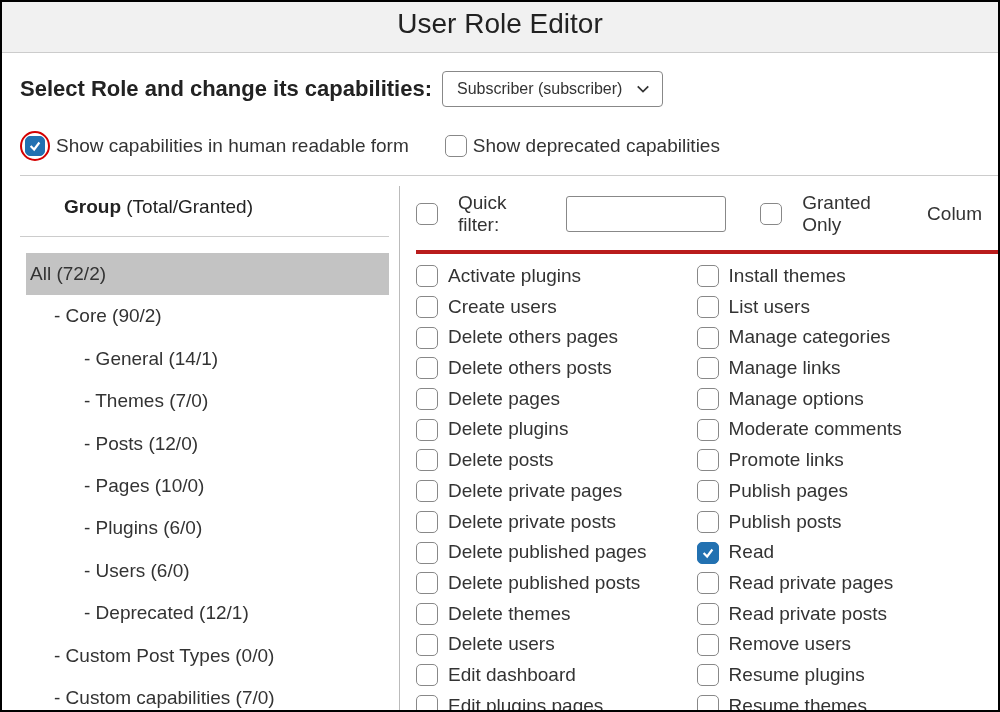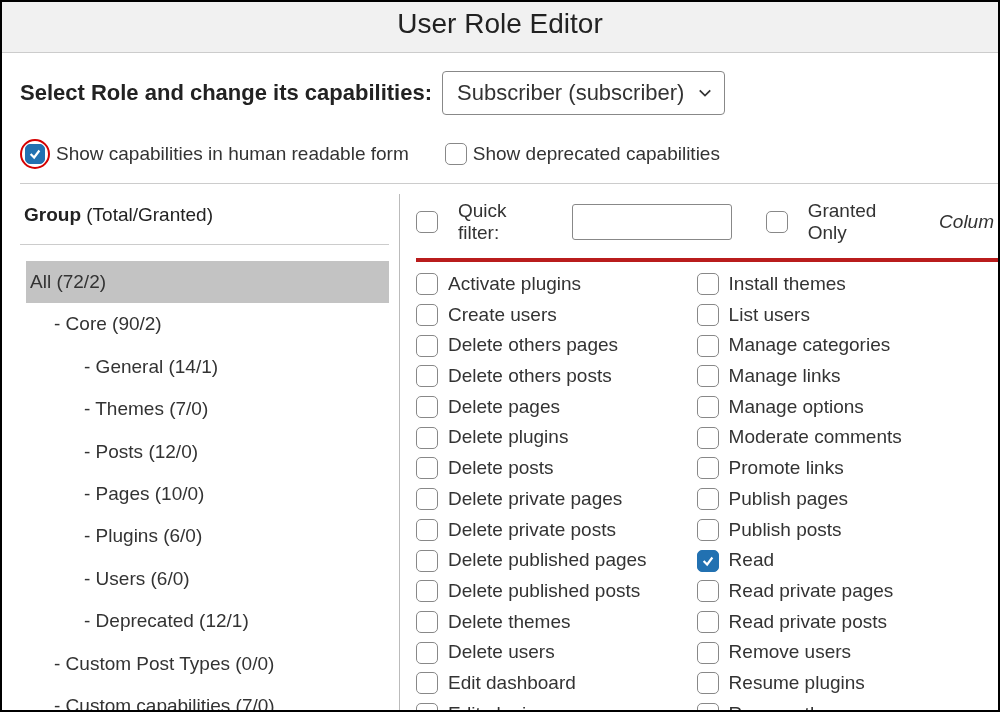--- a/index.html
+++ b/index.html
@@ -33,21 +33,21 @@
     align-items: center;
     gap: 10px;
     margin-bottom: 24px;
   }
   .role-label {
     font-size: 22px;
     font-weight: 700;
     color: #222;
   }
   .role-select {
-    font-size: 22px;
+    font-size: 16px;
     padding: 8px 40px 8px 14px;
     border: 1px solid #888;
     border-radius: 4px;
     background: #fff;
     position: relative;
     display: inline-flex;
     align-items: flex-end;
     cursor: pointer;
     color: #333;
   }
@@ -114,21 +114,21 @@
     padding-right: 10px;
     border-right: 1px solid #bbb;
     padding-top: 10px;
   }
   .group-head {
     font-size: 19px;
     color: #222;
     margin-bottom: 18px;
     padding-left: 4px;
   }
-  .group-head strong { font-weight:700; }
+  .group-head strong { font-weight:700;margin-left:40px; }
   .group-head span.light { font-weight:400; }
   hr.sidebar-sep {
     border:none;
     border-top:1px solid #ccc;
     margin: 10px 0 16px 0;
   }
   .tree {
     list-style: none;
     padding: 0;
     margin: 0 0 0 6px;
@@ -178,21 +178,21 @@
     gap: 6px;
   }
   .cap-item {
     display: flex;
     align-items: center;
     gap: 10px;
     font-size: 19px;
     color: #333;
     line-height: 1.3;
   }
-  .columns-label { font-size:19px; color:#333; margin-left:auto; padding-right:4px;font-style:italic;}
+  .columns-label { font-size:19px; color:#333; margin-left:auto; padding-right:16px;}
 </style>
 </head>
 <body>
 
 <div class="titlebar">
   <h1>User Role Editor</h1>
 </div>
 
 <div class="content">
   <div class="role-row">

